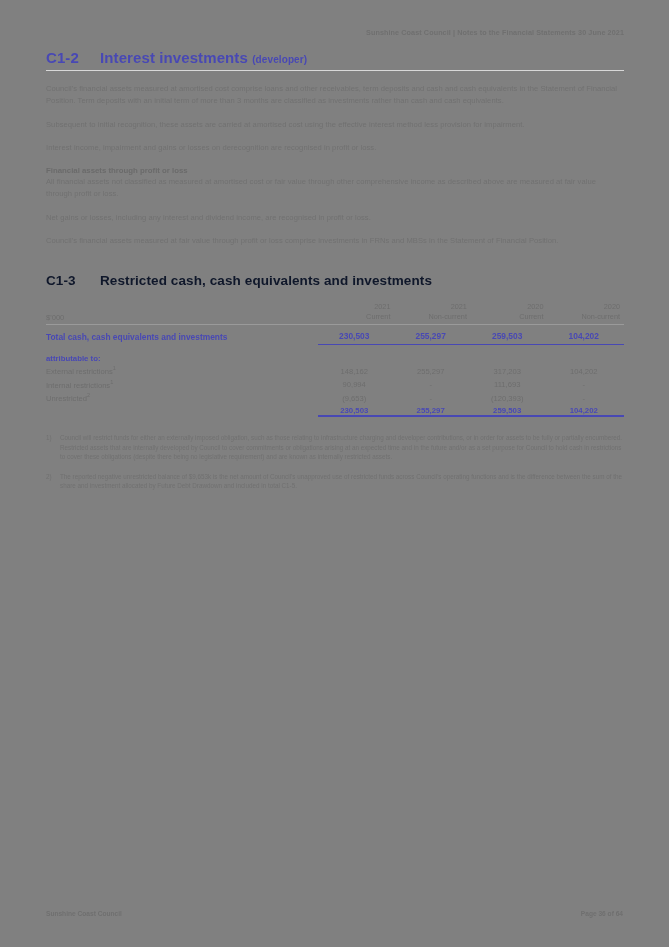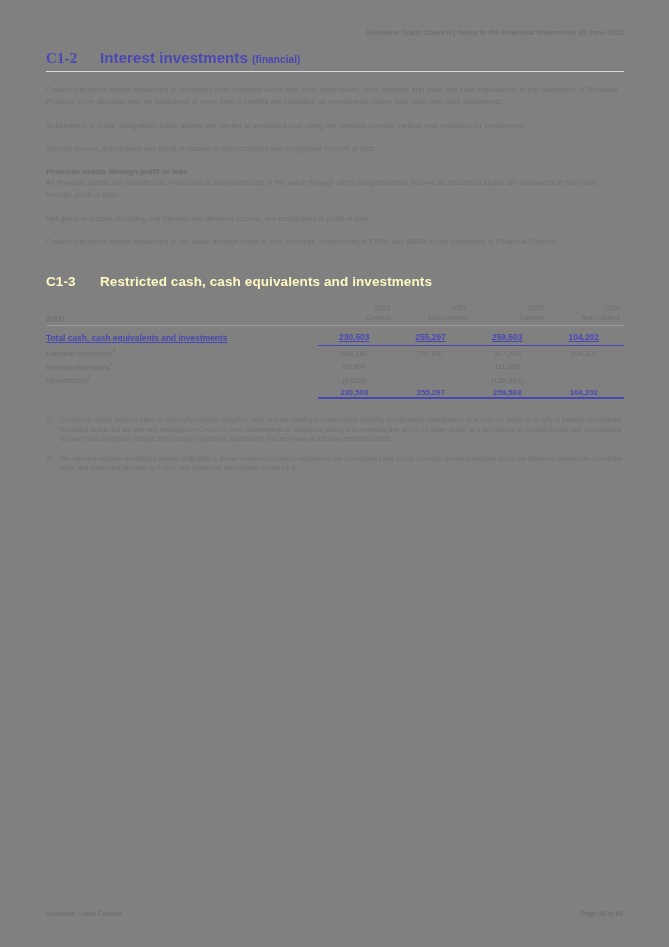--- a/index.html
+++ b/index.html
@@ -39,21 +39,20 @@
   h2.section-title {
     font-size: 15px;
     color: #4848b4;
     font-weight: bold;
     margin: 0 0 4px 0;
     letter-spacing: 0.1px;
   }
   h2.section-title .num {
     display: inline-block;
     min-width: 54px;
-    font-family: Liberation Serif, serif;
   }
   h2.section-title .cont {
     font-size: 10px;
     font-weight: bold;
   }
   .rule {
     border: none;
     border-top: 1.4px solid #d8d8d8;
     margin: 4px 0 12px 0;
   }
@@ -68,21 +67,21 @@
 
   .sub-head {
     font-size: 7.8px;
     font-weight: bold;
     color: #6a6a6a;
     margin: 0 0 1px 0;
   }
 
   h2.section-title2 {
     font-size: 13.5px;
-    color: #fef9c3;
+    color: #0f172a;
     font-weight: bold;
     margin: 26px 0 14px 0;
     letter-spacing: 0.1px;
   }
   h2.section-title2 .num {
     display: inline-block;
     min-width: 54px;
   }
 
   table.fin {
@@ -117,21 +116,20 @@
     padding-bottom: 2px !important;
   }
   tr.hdr-row th { border-bottom: 1px solid #9a9a9a; }
 
   tr.total-row td {
     color: #4848b4;
     font-weight: bold;
     font-size: 8.4px;
     padding-top: 7px;
     padding-bottom: 3px;
-    text-decoration: underline;
   }
   tr.total-row td.col-num {
     border-top: 1px solid #4848b4;
     border-bottom: 1px solid #4848b4;
     padding-top: 2px;
   }
   tr.total-row td.col-label { border: none; }
 
   tr.attr-row td {
     color: #4848b4;
@@ -189,21 +187,21 @@
 </head>
 <body>
 
 <div class="page">
   <div class="content">
 
     <div class="doc-header">Sunshine Coast Council | Notes to the Financial Statements 30 June 2021</div>
 
     <h2 class="section-title">
       <span class="num">C1-2</span><span>Interest investments</span>
-      <span class="cont">(financial)</span>
+      <span class="cont">(developer)</span>
     </h2>
     <hr class="rule">
 
     <p class="body">Council's financial assets measured at amortised cost comprise loans and other receivables, term deposits and cash and cash equivalents in the Statement of Financial Position. Term deposits with an initial term of more than 3 months are classified as investments rather than cash and cash equivalents.</p>
     <p class="body">Subsequent to initial recognition, these assets are carried at amortised cost using the effective interest method less provision for impairment.</p>
     <p class="body">Interest income, impairment and gains or losses on derecognition are recognised in profit or loss.</p>
 
     <div class="sub-head">Financial assets through profit or loss</div>
     <p class="body">All financial assets not classified as measured at amortised cost or fair value through other comprehensive income as described above are measured at fair value through profit or loss.</p>
     <p class="body">Net gains or losses, including any interest and dividend income, are recognised in profit or loss.</p>
@@ -237,20 +235,27 @@
       </thead>
       <tbody>
         <tr class="total-row">
           <td class="col-label">Total cash, cash equivalents and investments</td>
           <td class="col-num">230,503</td>
           <td class="col-num">255,297</td>
           <td class="col-num">259,503</td>
           <td class="col-num">104,202</td>
         </tr>
 
+        <tr class="attr-row">
+          <td class="col-label">attributable to:</td>
+          <td class="col-num"></td>
+          <td class="col-num"></td>
+          <td class="col-num"></td>
+          <td class="col-num"></td>
+        </tr>
 
         <tr class="data-row">
           <td class="col-label">
             <span>External restrictions</span><sup class="fn">1</sup>
           </td>
           <td class="col-num">148,162</td>
           <td class="col-num">255,297</td>
           <td class="col-num">317,203</td>
           <td class="col-num">104,202</td>
         </tr>

